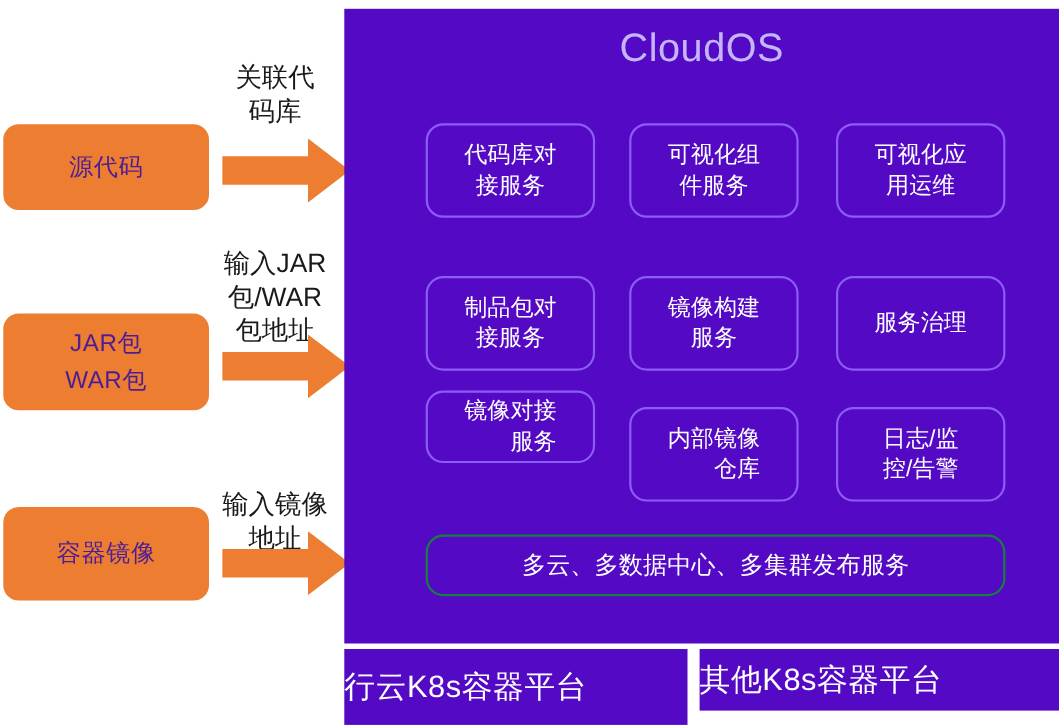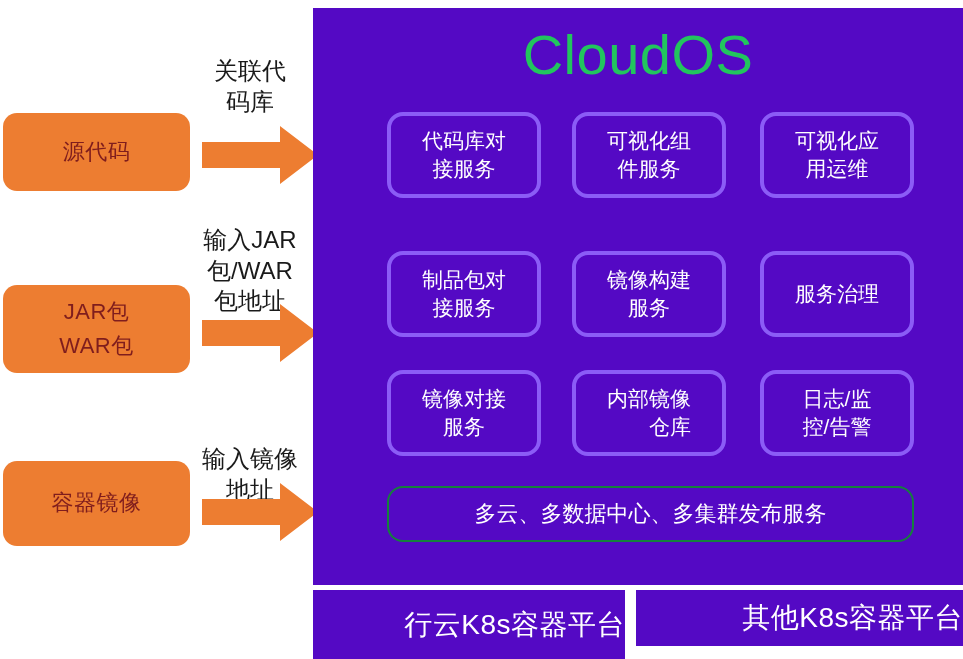--- a/index.html
+++ b/index.html
@@ -17,21 +17,21 @@
     height: 659px;
     background: #ffffff;
     overflow: hidden;
   }
 
   
   .src-box {
     position: absolute;
     background: #ED7D31;
     border-radius: 14px;
-    color: #7f1d1d;
+    color: #4c1d95;
     display: flex;
     flex-direction: column;
     align-items: center;
     justify-content: center;
     text-align: left;
     font-size: 22px;
     line-height: 1.55;
     letter-spacing: 0.5px;
     box-sizing: border-box;
     padding: 4px 8px;
@@ -63,30 +63,30 @@
     width: 650px;
     height: 577px;
     background: #5409C4;
   }
   #cloudos-title {
     position: absolute;
     left: 0;
     top: 14px;
     width: 100%;
     text-align: center;
-    color: #22c55e;
-    font-size: 56px;
+    color: #c4b5fd;
+    font-size: 36px;
     font-weight: 400;
     letter-spacing: 0.5px;
   }
 
   
   .svc {
     position: absolute;
-    border: 4px solid #8b5cf6;
+    border: 2px solid #8b5cf6;
     border-radius: 16px;
     color: #FFFFFF;
     display: flex;
     align-items: center;
     justify-content: center;
     text-align: center;
     font-size: 21px;
     line-height: 1.35;
     white-space: pre-line;
     box-sizing: border-box;
@@ -106,21 +106,21 @@
     box-sizing: border-box;
   }
 
   
   .platform-bar {
     position: absolute;
     background: #5409C4;
     color: #FFFFFF;
     display: flex;
     align-items: center;
-    justify-content: flex-end;
+    justify-content: flex-start;
     font-size: 28px;
     letter-spacing: 0.5px;
   }
 </style>
 </head>
 <body>
 
 <div id="canvas">
 
   <div class="src-box" style="left:3px; top:113px; width:187px; height:78px;">
@@ -186,21 +186,21 @@
 接服务</span>
     </div>
     <div class="svc" style="left:259px; top:243px; width:154px; height:86px;">
       <span>镜像构建
 服务</span>
     </div>
     <div class="svc" style="left:447px; top:243px; width:154px; height:86px;">
       <span>服务治理</span>
     </div>
 
-    <div class="svc" style="left:74px; top:362px; width:154px; height:86px;">
+    <div class="svc" style="left:74px; top:347px; width:154px; height:66px;text-align:right;">
       <span>镜像对接
 服务</span>
     </div>
     <div class="svc" style="left:259px; top:362px; width:154px; height:86px;text-align:right;">
       <span>内部镜像
 仓库</span>
     </div>
     <div class="svc" style="left:447px; top:362px; width:154px; height:86px;">
       <span>日志/监
 控/告警</span>

